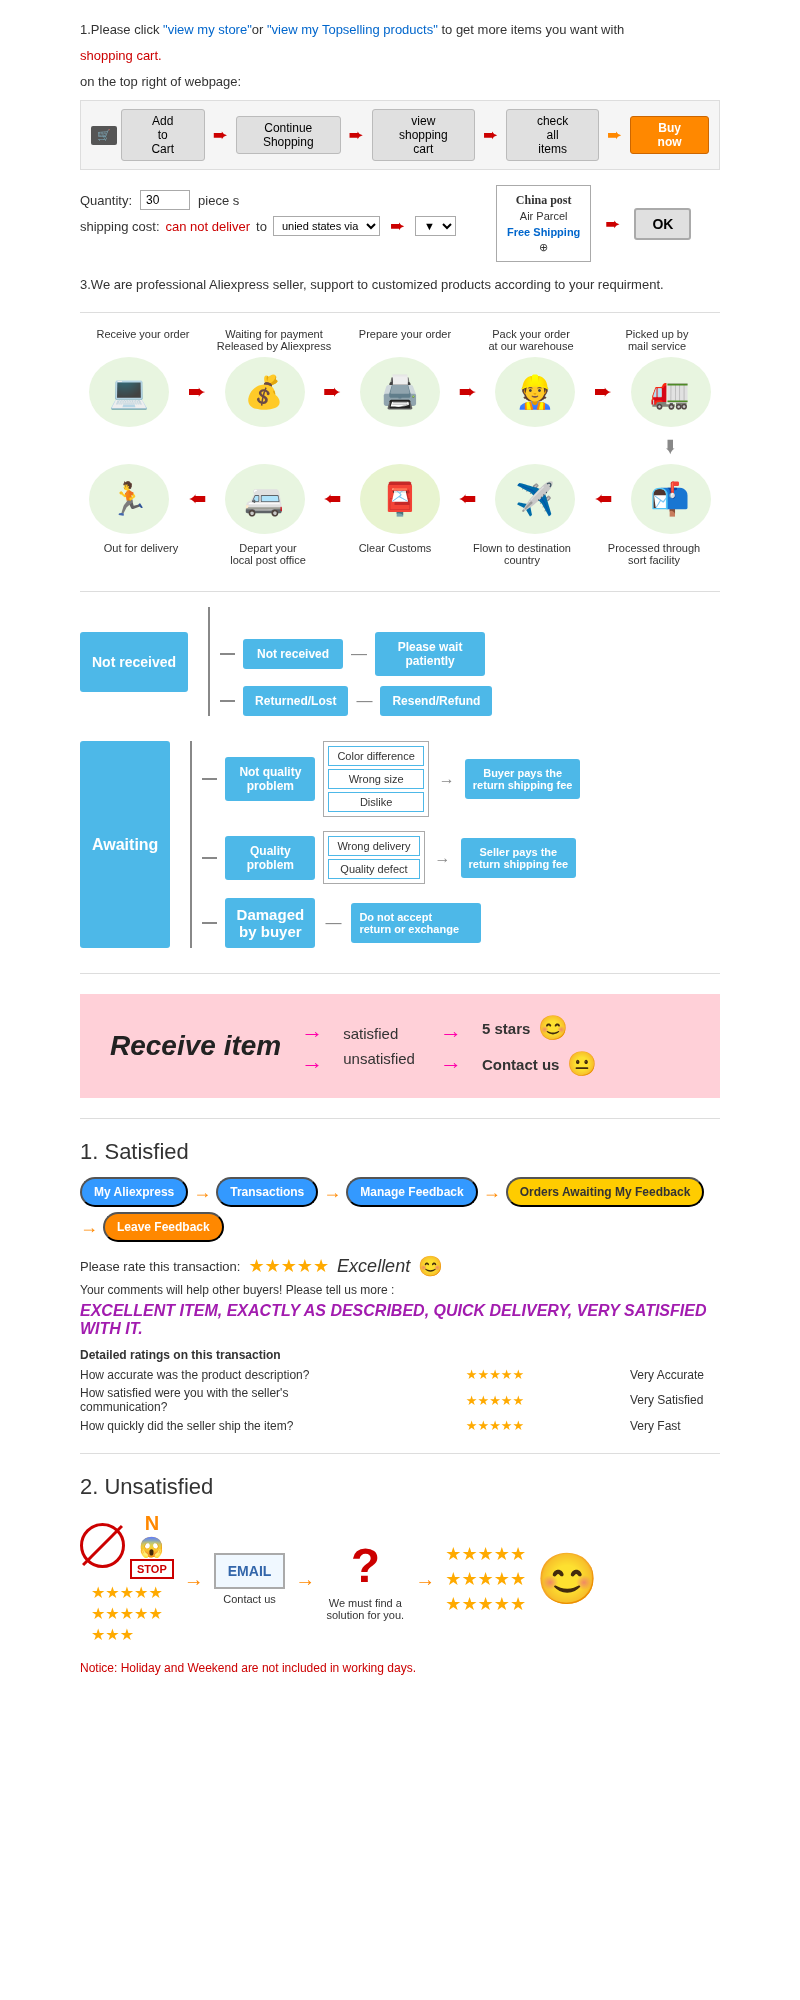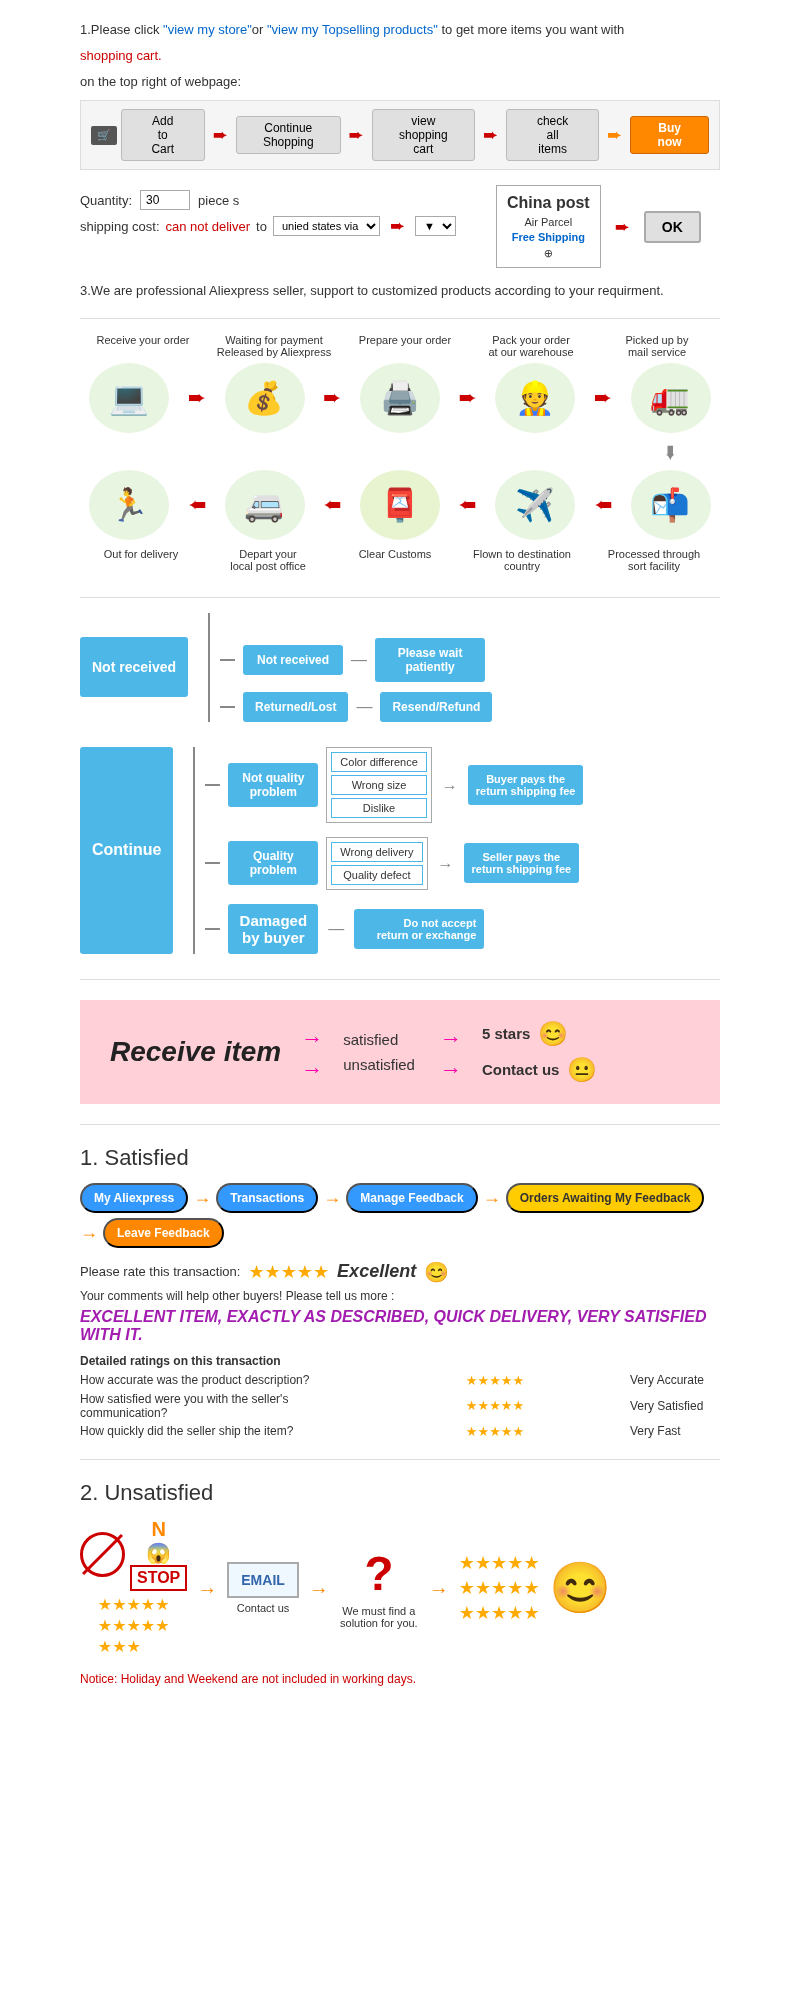--- a/index.html
+++ b/index.html
@@ -74,21 +74,21 @@
     }
     .china-post-box {
       border: 1px solid #aaa;
       padding: 6px 10px;
       text-align: center;
       font-size: 11px;
       line-height: 1.4;
       background: #fff;
       min-width: 70px;
     }
-    .china-post-box .title { font-weight: bold; font-size: 16px; }
+    .china-post-box .title { font-weight: bold; font-size: 12px; font-family: Liberation Serif, serif; }
     .free-ship { color: #0066cc; font-size: 11px; font-weight: bold; }
     .ok-btn {
       background: #e0e0e0;
       border: 2px solid #aaa;
       padding: 6px 16px;
       font-size: 14px;
       font-weight: bold;
       border-radius: 3px;
     }
 
@@ -132,21 +132,21 @@
       font-size: 12px;
       font-weight: bold;
     }
     .step-pill.blue { background: #3399ff; color: #fff; }
     .step-pill.yellow { background: #ffcc00; color: #333; }
     .step-pill.orange-p { background: #ff8800; color: #fff; }
     .step-arrow { color: #ff8800; font-size: 18px; }
 
     .rating-row { display: flex; align-items: center; gap: 8px; margin-bottom: 5px; }
     .stars { color: #ffaa00; font-size: 18px; }
-    .excellent { font-size: 18px; font-weight: bold; font-style: italic; color: #333; }
+    .excellent { font-size: 18px; font-weight: normal; font-style: italic; color: #333; }
     .comments-text { font-size: 12px; color: #333; margin-bottom: 5px; }
     .excellent-review {
       color: #a21caf;
       font-weight: bold;
       font-size: 16px;
       font-style: italic;
       margin-bottom: 10px;
     }
 
     .detailed-ratings { margin: 10px 0; }
@@ -316,21 +316,21 @@
             <div style="width:15px; height:2px; background:#888;"></div>
             <div style="background:#4db8e8; color:#fff; font-weight:bold; font-size:12px; padding:8px 12px; border-radius:3px; min-width:100px; text-align:center;">Returned/Lost</div>
             <span style="color:#888; font-size:16px;">—</span>
             <div style="background:#4db8e8; color:#fff; font-size:12px; padding:8px 12px; border-radius:3px; min-width:110px; text-align:center; font-weight:bold;">Resend/Refund</div>
           </div>
         </div>
       </div>
     </div>
 
     <div style="display:flex; align-items:stretch; gap:10px; margin-bottom:25px;">
-      <div style="background:#4db8e8; color:#fff; font-weight:bold; font-size:16px; padding:22px 12px; border-radius:3px; min-width:90px; text-align:center; display:flex; align-items:center; justify-content:center;">Continue</div>
+      <div style="background:#4db8e8; color:#fff; font-weight:bold; font-size:16px; padding:22px 12px; border-radius:3px; min-width:90px; text-align:center; display:flex; align-items:center; justify-content:center;">Awaiting</div>
 
       <div style="display:flex; flex-direction:column; border-left:2px solid #888; margin-left:10px; padding-left:10px; gap:14px; justify-content:center;">
 
         <div style="display:flex; align-items:center; gap:8px;">
           <div style="width:15px; height:2px; background:#888; flex-shrink:0;"></div>
           <div style="background:#4db8e8; color:#fff; font-weight:bold; font-size:12px; padding:8px 10px; border-radius:3px; min-width:90px; text-align:center;">Not quality<br>problem</div>
           <div style="border:1px solid #aaa; padding:4px; display:flex; flex-direction:column; gap:3px;">
             <div style="background:#fff; border:1px solid #4db8e8; font-size:11px; padding:3px 8px; text-align:center;">Color difference</div>
             <div style="background:#fff; border:1px solid #4db8e8; font-size:11px; padding:3px 8px; text-align:center;">Wrong size</div>
             <div style="background:#fff; border:1px solid #4db8e8; font-size:11px; padding:3px 8px; text-align:center;">Dislike</div>
@@ -347,21 +347,21 @@
             <div style="background:#fff; border:1px solid #4db8e8; font-size:11px; padding:3px 8px; text-align:center;">Quality defect</div>
           </div>
           <span style="color:#888; font-size:16px; margin:0 2px;">→</span>
           <div style="background:#4db8e8; color:#fff; font-size:11px; padding:8px 8px; border-radius:3px; min-width:100px; text-align:center; font-weight:bold;">Seller pays the<br>return shipping fee</div>
         </div>
 
         <div style="display:flex; align-items:center; gap:8px;">
           <div style="width:15px; height:2px; background:#888; flex-shrink:0;"></div>
           <div style="background:#4db8e8; color:#fff; font-weight:bold; font-size:15px; padding:8px 10px; border-radius:3px; min-width:90px; text-align:center;">Damaged<br>by buyer</div>
           <span style="color:#888; font-size:16px; margin:0 2px;">—</span>
-          <div style="background:#4db8e8; color:#fff; font-size:11px; padding:8px 8px; border-radius:3px; min-width:130px; text-align:right; font-weight:bold;">Do not accept<br>return or exchange</div>
+          <div style="background:#4db8e8; color:#fff; font-size:11px; padding:8px 8px; border-radius:3px; min-width:130px; text-align:left; font-weight:bold;">Do not accept<br>return or exchange</div>
         </div>
 
       </div>
     </div>
   </div>
 
   <hr>
 
   <div class="pink-section">
     <div style="font-size:28px; font-weight:bold; font-style:italic; color:#222;">Receive item</div>
@@ -445,21 +445,21 @@
     <div class="unsat-flow">
 
       <div style="display:flex; flex-direction:column; align-items:center; gap:4px;">
         <div style="display:flex; align-items:center; gap:5px;">
           <span style="font-size:36px; color:#cc0000; border:3px solid #cc0000; border-radius:50%; width:45px; height:45px; display:flex; align-items:center; justify-content:center; text-decoration:line-through; position:relative;">
             <span style="position:absolute; width:55px; height:3px; background:#cc0000; transform:rotate(-45deg);"></span>
           </span>
           <div style="display:flex; flex-direction:column; align-items:center;">
             <span style="font-size:20px; font-weight:bold; color:#ff8800;">N</span>
             <span style="font-size:20px;">😱</span>
-            <div style="border:2px solid #cc0000; padding:2px 5px; font-size:16px; font-weight:bold; color:#cc0000;">STOP</div>
+            <div style="border:2px solid #cc0000; padding:2px 5px; font-size:11px; font-weight:bold; color:#cc0000;">STOP</div>
           </div>
         </div>
         <div style="color:#ffaa00; font-size:16px; line-height:1.3;">★★★★★<br>★★★★★<br>★★★</div>
       </div>
 
       <span class="unsat-arrow">→</span>
 
       <div style="display:flex; flex-direction:column; align-items:center; gap:4px;">
         <div style="border:2px solid #aaa; background:#f0f8ff; padding:8px 12px; font-size:14px; font-weight:bold; color:#3366aa;">EMAIL</div>
         <span style="font-size:11px;">Contact us</span>

